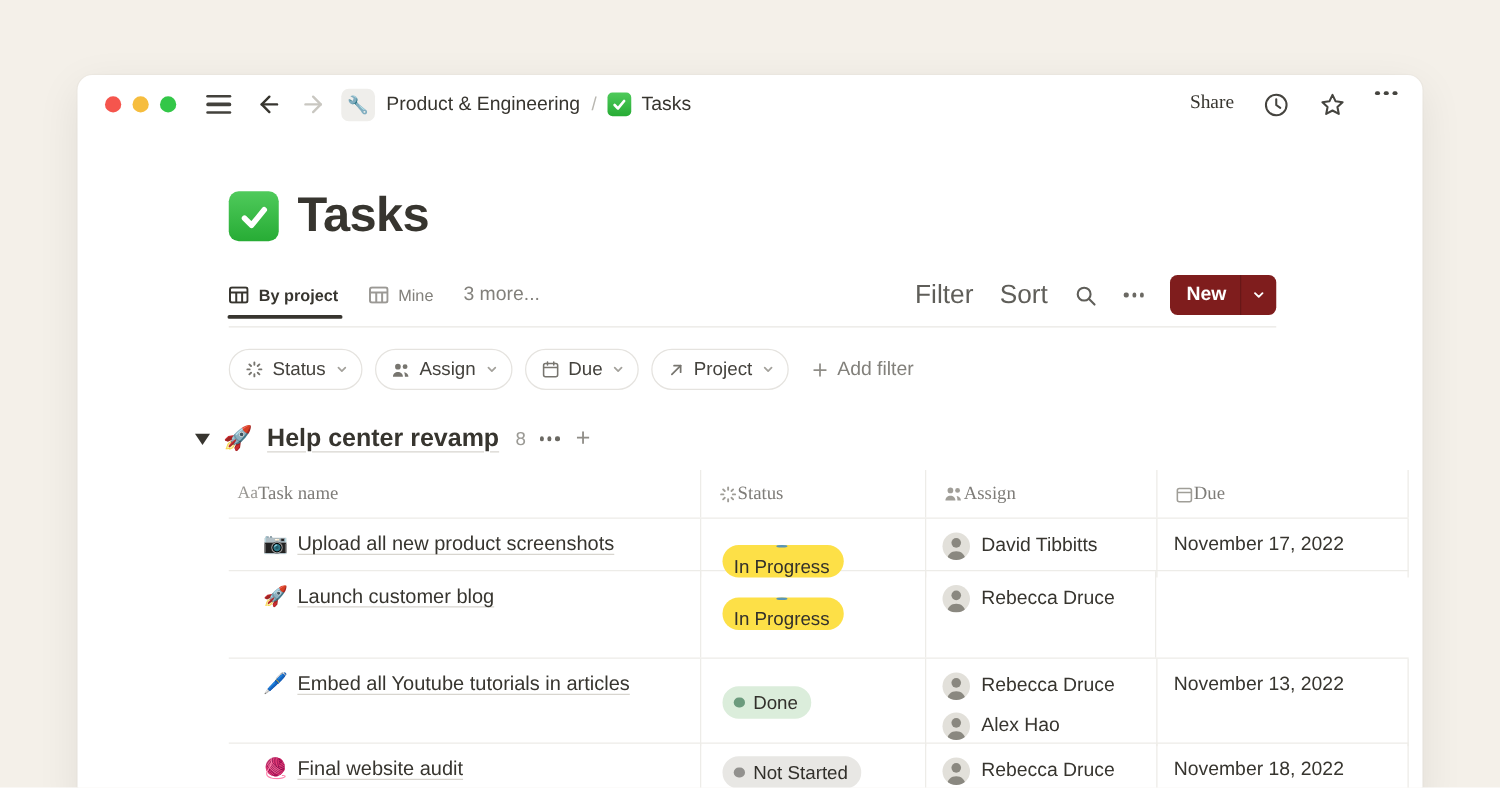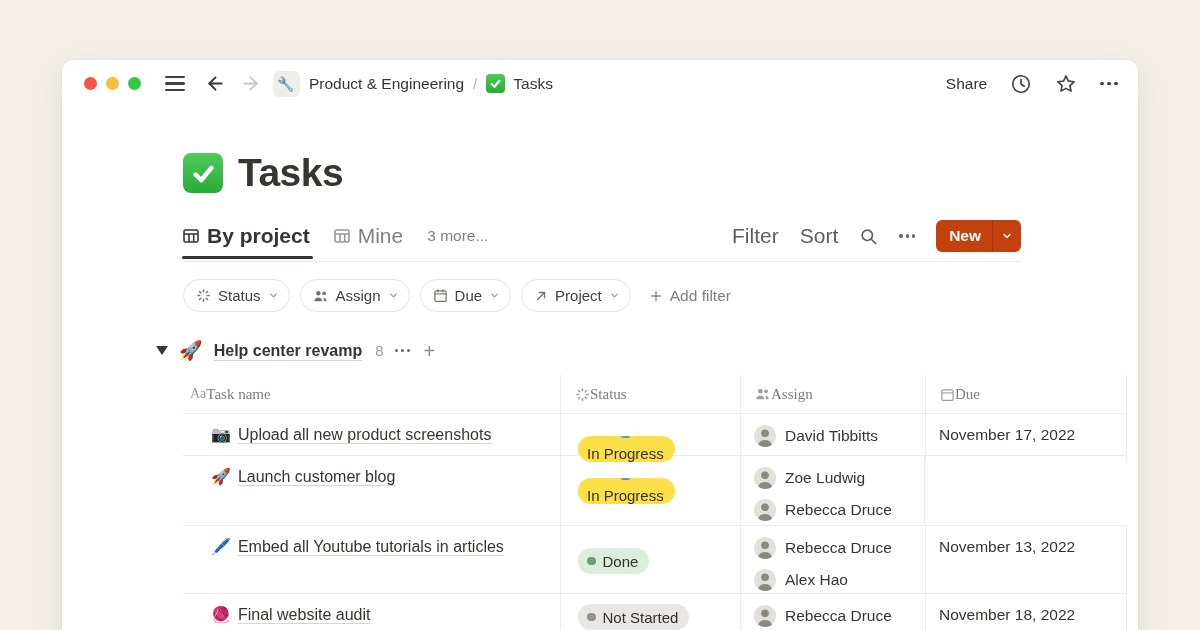--- a/index.html
+++ b/index.html
@@ -25,51 +25,51 @@
   .hamburger i { height:2.4px; background:#43413C; border-radius:2px; display:block;}
   .nav-arrows { display:flex; gap:14px; align-items:center; margin-right:12px;}
   .icon-btn { display:flex; align-items:center; justify-content:center; cursor:pointer; }
   .crumb-chip { width:27px; height:26px; background:#EFEEEB; border-radius:6px; display:flex; align-items:center; justify-content:center; font-size:14px; margin-right:9px; cursor:pointer;}
   .crumb { font-size:15.5px; color:#37352F; cursor:pointer; }
   .crumb-sep { color:#B9B7B1; margin:0 9px; font-size:15px;}
   .crumb-page { display:flex; align-items:center; gap:8px; cursor:pointer;}
   .checkbox-ico { background:linear-gradient(180deg,#4FCA5B,#27AC35); border-radius:4px; display:flex; align-items:center; justify-content:center; }
   .checkbox-sm { width:19px; height:19px; }
   .checkbox-lg { width:40px; height:40px; border-radius:8px; }
-  .titlebar-right { margin-left:auto; display:flex; align-items:center; gap:23px; }
+  .titlebar-right { margin-left:auto; display:flex; align-items:flex-start; gap:23px;font-family:Liberation Serif, serif; }
   .share { font-size:15.5px; color:#37352F; cursor:pointer;}
   .dots3 { display:flex; gap:3.5px; align-items:center; cursor:pointer;}
   .dots3 i { width:3.6px; height:3.6px; border-radius:50%; background:#45443F; display:block;}
   
   .content { padding-left:121px; }
   .title-block { margin-top:44px; display:flex; align-items:center; gap:15px; }
   .page-title { font-size:39px; font-weight:700; letter-spacing:-0.5px; }
   
   .views-row { margin-top:25px; width:838px; display:flex; align-items:center; border-bottom:1px solid #E9E8E4; padding-bottom:9px; position:relative; }
-  .tab { display:flex; align-items:center; gap:8px; font-size:21px; margin-right:24px; cursor:pointer; position:relative; color:#82807B; }
+  .tab { display:flex; align-items:center; gap:8px; font-size:13px; margin-right:24px; cursor:pointer; position:relative; color:#82807B; }
   .tab.active { color:#37352F; font-weight:700; }
   .tab.active::after { content:""; position:absolute; left:-1px; right:-3px; bottom:-11px; height:2.6px; background:#37352F; border-radius:2px;}
   .more-link { font-size:15.5px; color:#82807B; cursor:pointer;}
   .views-right { margin-left:auto; display:flex; align-items:center; gap:21px; }
   .text-btn { font-size:21px; color:#5F5E59; cursor:pointer;}
   .vdots { display:flex; gap:3px; align-items:center; cursor:pointer;}
   .vdots i { width:3.3px; height:3.3px; border-radius:50%; background:#6B6963; display:block;}
-  .new-btn { background:#c2410c; color:#fff; height:32px; border-radius:6px; display:flex; align-items:center; cursor:pointer; overflow:hidden;}
+  .new-btn { background:#7f1d1d; color:#fff; height:32px; border-radius:6px; display:flex; align-items:center; cursor:pointer; overflow:hidden;}
   .new-btn .lbl { font-size:15.5px; font-weight:700; padding:0 11px 0 13px;}
   .new-btn .split { width:1px; height:32px; background:rgba(0,0,0,0.18);}
   .new-btn .chev { padding:0 8px; display:flex; align-items:center;}
   
   .filters-row { margin-top:17px; display:flex; align-items:center; gap:10px; }
   .chip { height:33px; border:1px solid #E5E3DF; border-radius:17px; display:flex; align-items:center; gap:7px; padding:0 10px 0 12px; font-size:15px; color:#44423D; cursor:pointer; background:#fff;}
   .add-filter { display:flex; align-items:center; gap:7px; font-size:15.5px; color:#82807B; margin-left:8px; cursor:pointer;}
   
   .group-row { margin-top:27px; margin-left:-27px; display:flex; align-items:center; gap:11px; }
   .tri-down { width:0; height:0; border-left:6.5px solid transparent; border-right:6.5px solid transparent; border-top:9px solid #37352F; cursor:pointer;}
   .group-emoji { font-size:19px; }
-  .group-name { font-size:16px; font-weight:700; text-decoration:underline; text-decoration-color:#D8D5CF; text-underline-offset:3.5px; text-decoration-thickness:1px; cursor:pointer;}
+  .group-name { font-size:20px; font-weight:700; text-decoration:underline; text-decoration-color:#D8D5CF; text-underline-offset:3.5px; text-decoration-thickness:1px; cursor:pointer;}
   .group-count { font-size:15px; color:#9B9A95; margin-left:2px;}
   .group-plus { color:#8F8D87; font-size:20px; line-height:1; cursor:pointer; margin-left:2px;}
   
   .table { margin-top:13px; width:944px; }
   .grid { display:grid; grid-template-columns:377px 180px 185px 202px; }
   .thead { height:38px; color:#7E7C78; font-size:15px; }
   .thead > div { display:flex; align-items:center; gap:0;font-family:Liberation Serif, serif; }
   .th-name { padding-left:7px; }
   .th-cell { padding-left:14px; border-left:1px solid #EDECE8; height:100%; }
   .th-cell:last-child { border-right:1px solid #EDECE8; }
@@ -341,29 +341,20 @@
             </span>
         </div>
         <div class="cell cell-assign">
           <div class="assignee">
             <span class="avatar">
                 <svg width="22" height="22" viewBox="0 0 24 24" fill="#8A8880">
                   <circle cx="12" cy="9" r="4.2"></circle>
                   <path d="M4 24c0-4.6 3.6-7.6 8-7.6s8 3 8 7.6z"></path>
                 </svg>
               </span>
-            <span>Zoe Ludwig</span>
-          </div>
-          <div class="assignee">
-            <span class="avatar">
-                <svg width="22" height="22" viewBox="0 0 24 24" fill="#8A8880">
-                  <circle cx="12" cy="9" r="4.2"></circle>
-                  <path d="M4 24c0-4.6 3.6-7.6 8-7.6s8 3 8 7.6z"></path>
-                </svg>
-              </span>
             <span>Rebecca Druce</span>
           </div>
         </div>
       </div>
 
       <div class="grid trow r3">
         <div class="cell-title">
           <div class="title-wrap"><span class="row-emoji">🖊️</span><span class="title-text">Embed all Youtube tutorials in articles</span></div>
         </div>
         <div class="cell cell-status">

